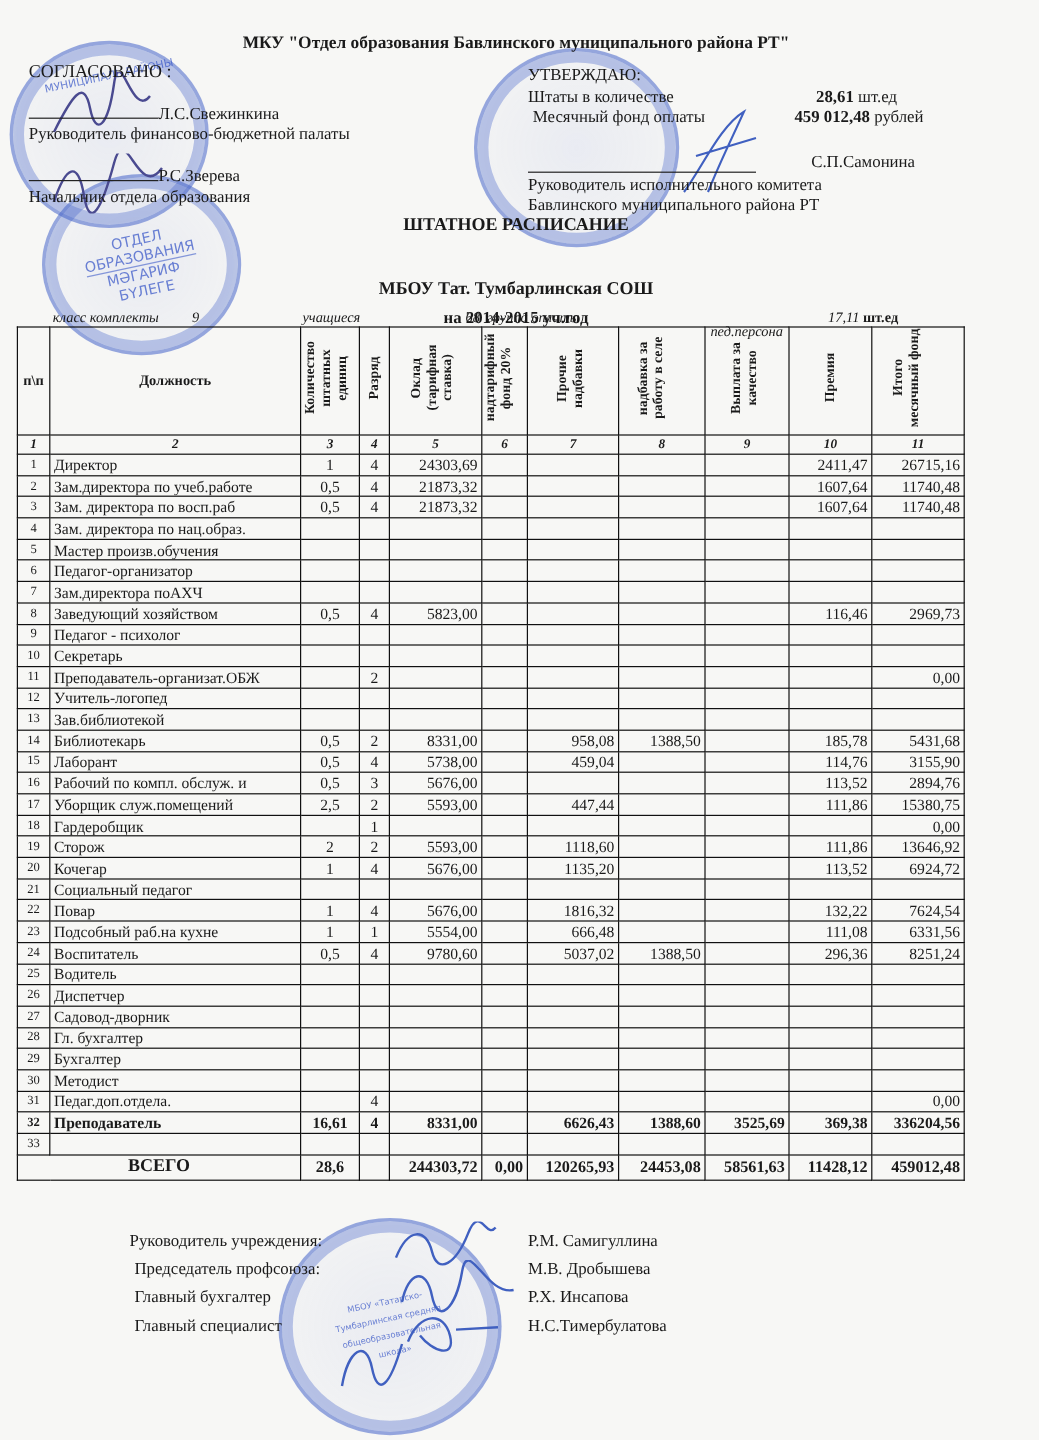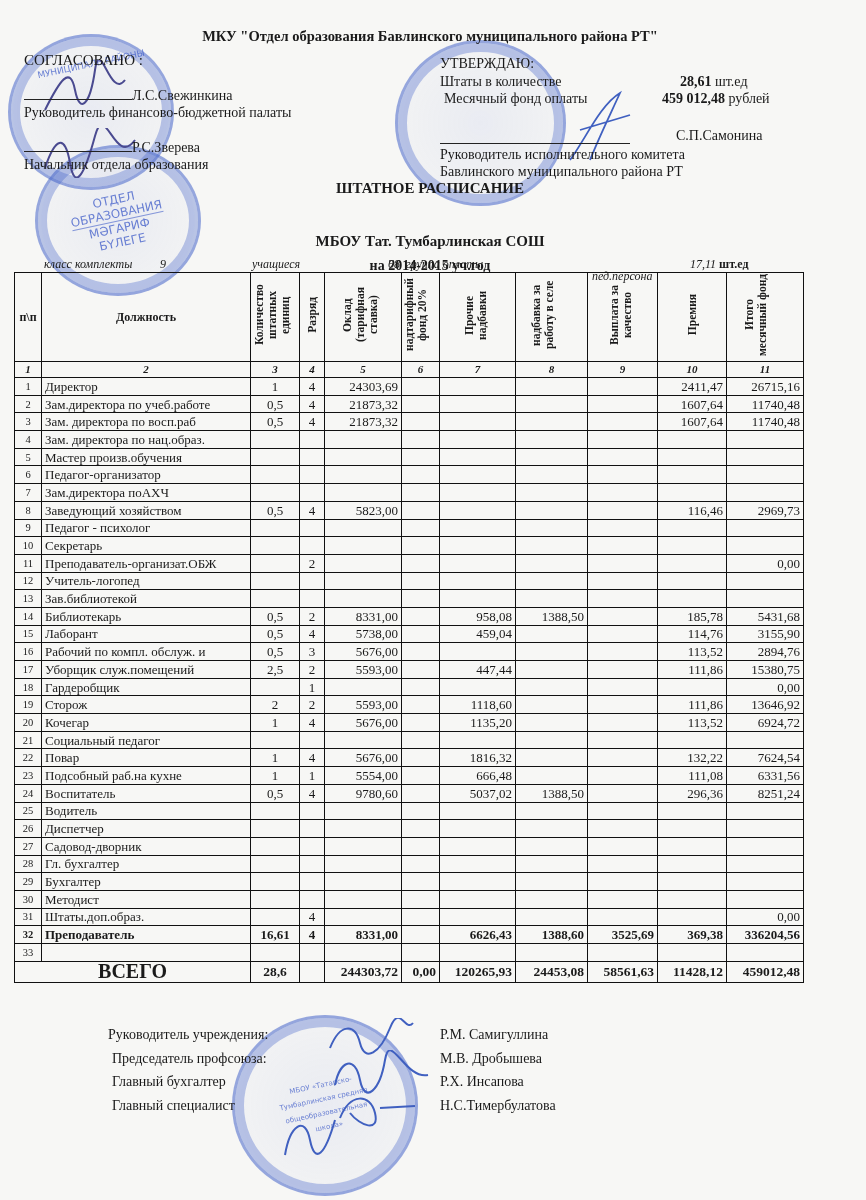--- a/index.html
+++ b/index.html
@@ -558,21 +558,21 @@
         <td class="num"></td>
         <td class="num"></td>
         <td class="num"></td>
         <td class="num"></td>
         <td class="num"></td>
         <td class="num"></td>
         <td class="num"></td>
       </tr>
       <tr>
         <td class="idx">31</td>
-        <td>Штаты.доп.образ.</td>
+        <td>Педаг.доп.отдела.</td>
         <td class="ctr"></td>
         <td class="ctr">4</td>
         <td class="num"></td>
         <td class="num"></td>
         <td class="num"></td>
         <td class="num"></td>
         <td class="num"></td>
         <td class="num"></td>
         <td class="num">0,00</td>
       </tr>
@@ -598,21 +598,21 @@
         <td class="num"></td>
         <td class="num"></td>
         <td class="num"></td>
         <td class="num"></td>
         <td class="num"></td>
         <td class="num"></td>
       </tr>
     </tbody>
   <tfoot>
     <tr class="total">
-      <td colspan="2" class="ctr" style="font-size:20px;">ВСЕГО</td>
+      <td colspan="2" class="ctr" style="font-size:15px;">ВСЕГО</td>
       <td class="ctr">28,6</td>
       <td class="ctr"></td>
       <td class="num">244303,72</td>
       <td class="num">0,00</td>
       <td class="num">120265,93</td>
       <td class="num">24453,08</td>
       <td class="num">58561,63</td>
       <td class="num">11428,12</td>
       <td class="num">459012,48</td>
     </tr>

